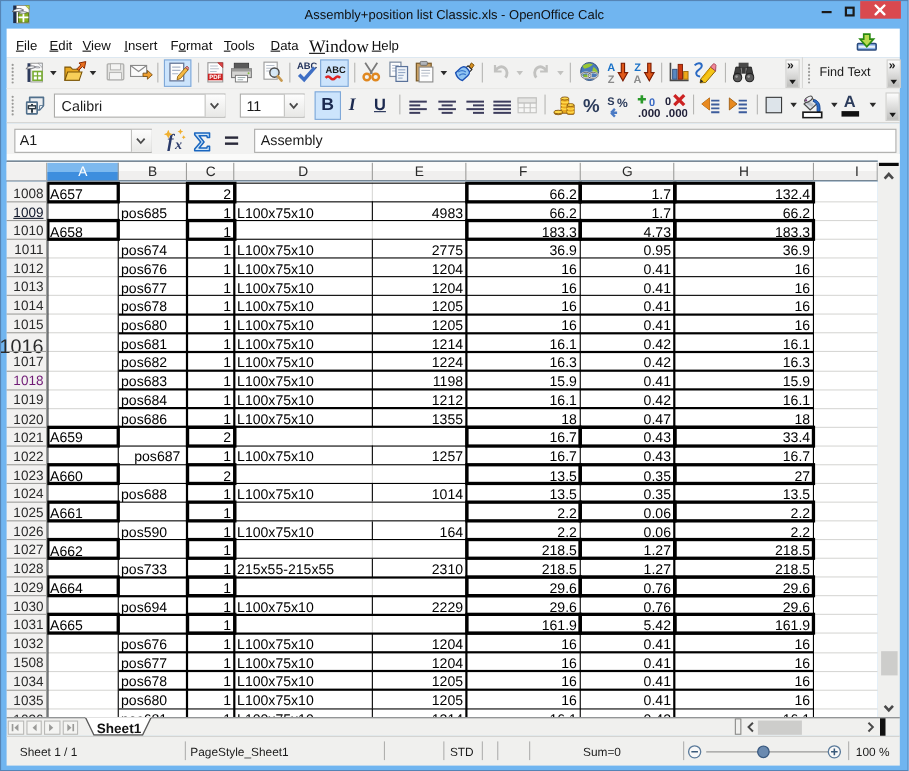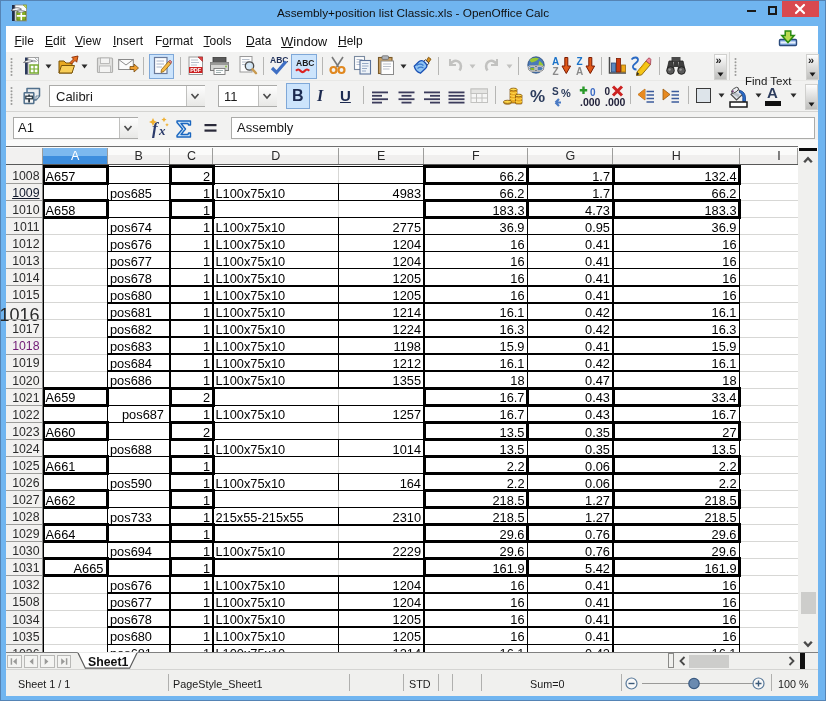--- a/index.html
+++ b/index.html
@@ -26,21 +26,21 @@
 <path d="M14 4 L22 12 M22 4 L14 12" stroke="#ffffff" stroke-width="2.2" stroke-linecap="round"></path>
   </svg>
 <div class="abs" style="left:6px;top:26px;width:812px;height:26px;background:#ffffff;"></div>
 <div class="tx" style="left:14.5px;top:33.5px;font-size:12px;color:#101010;"><u>F</u>ile</div>
 <div class="tx" style="left:45px;top:33.5px;font-size:12px;color:#101010;"><u>E</u>dit</div>
 <div class="tx" style="left:75px;top:33.5px;font-size:12px;color:#101010;"><u>V</u>iew</div>
 <div class="tx" style="left:113px;top:33.5px;font-size:12px;color:#101010;"><u>I</u>nsert</div>
 <div class="tx" style="left:155px;top:33.5px;font-size:12px;color:#101010;">F<u>o</u>rmat</div>
 <div class="tx" style="left:203.5px;top:33.5px;font-size:12px;color:#101010;"><u>T</u>ools</div>
 <div class="tx" style="left:246px;top:33.5px;font-size:12px;color:#101010;"><u>D</u>ata</div>
-<div class="tx" style="left:281px;top:33.5px;font-size:13px;color:#101010;"><u>W</u>indow</div>
+<div class="tx" style="left:281px;top:33.5px;font-size:16px;color:#101010;font-family:Liberation Serif, serif;"><u>W</u>indow</div>
 <div class="tx" style="left:338px;top:33.5px;font-size:12px;color:#101010;"><u>H</u>elp</div>
 <svg class="abs" style="left:778px;top:30px;" width="20" height="17" viewBox="0 0 20 17">
 <rect x="1.5" y="9.5" width="17" height="6" rx="1" fill="#88b0e8" stroke="#2a4a7c" stroke-width="1.4"></rect>
 <rect x="2.5" y="11.5" width="15" height="2" fill="#e8f0fa"></rect>
 <path d="M7.2 1 L12.8 1 L12.8 5.5 L16.2 5.5 L10 12.5 L3.8 5.5 L7.2 5.5 Z" fill="#bada50" stroke="#2a8a10" stroke-width="1.5"></path>
 </svg>
 <div class="abs" style="left:6px;top:52px;width:812px;height:60px;background:#f2f2f1;"></div>
 <div class="abs" style="left:6px;top:80px;width:812px;height:1px;background:#e8e8e6;"></div>
 <div class="abs" style="left:6px;top:111px;width:812px;height:1px;background:#d4d4d2;"></div>
 <div class="abs" style="left:6px;top:112px;width:812px;height:28px;background:#f2f2f1;"></div>
@@ -226,21 +226,21 @@
   </svg>
 <div class="abs" style="left:729px;top:52px;width:1px;height:28px;background:#d8d8d6;"></div>
 <svg class="abs" style="left:734px;top:57px;" width="4" height="20" viewBox="0 0 4 20">
     <circle cx="1.5" cy="2.0" r="1" fill="#9a9a98"></circle>
     <circle cx="1.5" cy="5.2" r="1" fill="#9a9a98"></circle>
     <circle cx="1.5" cy="8.4" r="1" fill="#9a9a98"></circle>
     <circle cx="1.5" cy="11.600000000000001" r="1" fill="#9a9a98"></circle>
     <circle cx="1.5" cy="14.8" r="1" fill="#9a9a98"></circle>
     <circle cx="1.5" cy="18.0" r="1" fill="#9a9a98"></circle>
   </svg>
-<div class="tx" style="left:745px;top:60px;font-size:11.5px;color:#1a1a1a;margin-top:15px;">Find Text</div>
+<div class="tx" style="left:745px;top:60px;font-size:11.5px;color:#1a1a1a;">Find Text</div>
 <div class="abs" style="left:806px;top:53.5px;width:13px;height:26px;background:linear-gradient(#fdfdfd,#bebebc);border:1px solid #d0d0ce;box-sizing:border-box;"></div>
 <div class="tx" style="left:808px;top:53.5px;font-size:11px;font-weight:bold;color:#1a1a1a;letter-spacing:-1px;">»</div>
 <svg class="abs" style="left:809px;top:71.5px;" width="7" height="5" viewBox="0 0 7 5">
     <path d="M0.5 0.5 L6.5 0.5 L3.5 4.5 Z" fill="#1a1a1a"></path>
   </svg>
 <svg class="abs" style="left:23px;top:87px;" width="18" height="18" viewBox="0 0 18 18">
 <path d="M4 1.5 L16.5 1.5 L16.5 9 L13 13 L4 13 Z" fill="#eceef0" stroke="#51708c" stroke-width="1.5" stroke-linejoin="round"></path>
 <path d="M16.5 9 L13 9 L13 13 Z" fill="#ffffff" stroke="#51708c" stroke-width="0.8"></path>
 <rect x="1.2" y="5.8" width="9.6" height="10.7" fill="#f4f4f4" stroke="#51708c" stroke-width="1.5" rx="0.5"></rect>
 <rect x="5.2" y="7.5" width="1.8" height="8" fill="#2e3c48"></rect>
@@ -765,21 +765,21 @@
 <div class="tx" style="left:524.50px;top:526.97px;font-size:12.8px;color:#000;transform:translateX(-100%);">29.6</div>
 <div class="tx" style="left:610.00px;top:526.97px;font-size:12.8px;color:#000;transform:translateX(-100%);">0.76</div>
 <div class="tx" style="left:736.50px;top:526.97px;font-size:12.8px;color:#000;transform:translateX(-100%);">29.6</div>
 <div class="tx" style="left:110.00px;top:544.04px;font-size:12.8px;color:#000;">pos694</div>
 <div class="tx" style="left:210.00px;top:544.04px;font-size:12.8px;color:#000;transform:translateX(-100%);">1</div>
 <div class="tx" style="left:215.50px;top:544.04px;font-size:12.8px;color:#000;">L100x75x10</div>
 <div class="tx" style="left:421.00px;top:544.04px;font-size:12.8px;color:#000;transform:translateX(-100%);">2229</div>
 <div class="tx" style="left:524.50px;top:544.04px;font-size:12.8px;color:#000;transform:translateX(-100%);">29.6</div>
 <div class="tx" style="left:610.00px;top:544.04px;font-size:12.8px;color:#000;transform:translateX(-100%);">0.76</div>
 <div class="tx" style="left:736.50px;top:544.04px;font-size:12.8px;color:#000;transform:translateX(-100%);">29.6</div>
-<div class="tx" style="left:45.50px;top:561.11px;font-size:12.8px;color:#000;padding-left:28px;">A665</div>
+<div class="tx" style="left:45.50px;top:561.11px;font-size:12.8px;color:#000;">A665</div>
 <div class="tx" style="left:210.00px;top:561.11px;font-size:12.8px;color:#000;transform:translateX(-100%);">1</div>
 <div class="tx" style="left:524.50px;top:561.11px;font-size:12.8px;color:#000;transform:translateX(-100%);">161.9</div>
 <div class="tx" style="left:610.00px;top:561.11px;font-size:12.8px;color:#000;transform:translateX(-100%);">5.42</div>
 <div class="tx" style="left:736.50px;top:561.11px;font-size:12.8px;color:#000;transform:translateX(-100%);">161.9</div>
 <div class="tx" style="left:110.00px;top:578.18px;font-size:12.8px;color:#000;">pos676</div>
 <div class="tx" style="left:210.00px;top:578.18px;font-size:12.8px;color:#000;transform:translateX(-100%);">1</div>
 <div class="tx" style="left:215.50px;top:578.18px;font-size:12.8px;color:#000;">L100x75x10</div>
 <div class="tx" style="left:421.00px;top:578.18px;font-size:12.8px;color:#000;transform:translateX(-100%);">1204</div>
 <div class="tx" style="left:524.50px;top:578.18px;font-size:12.8px;color:#000;transform:translateX(-100%);">16</div>
 <div class="tx" style="left:610.00px;top:578.18px;font-size:12.8px;color:#000;transform:translateX(-100%);">0.41</div>

